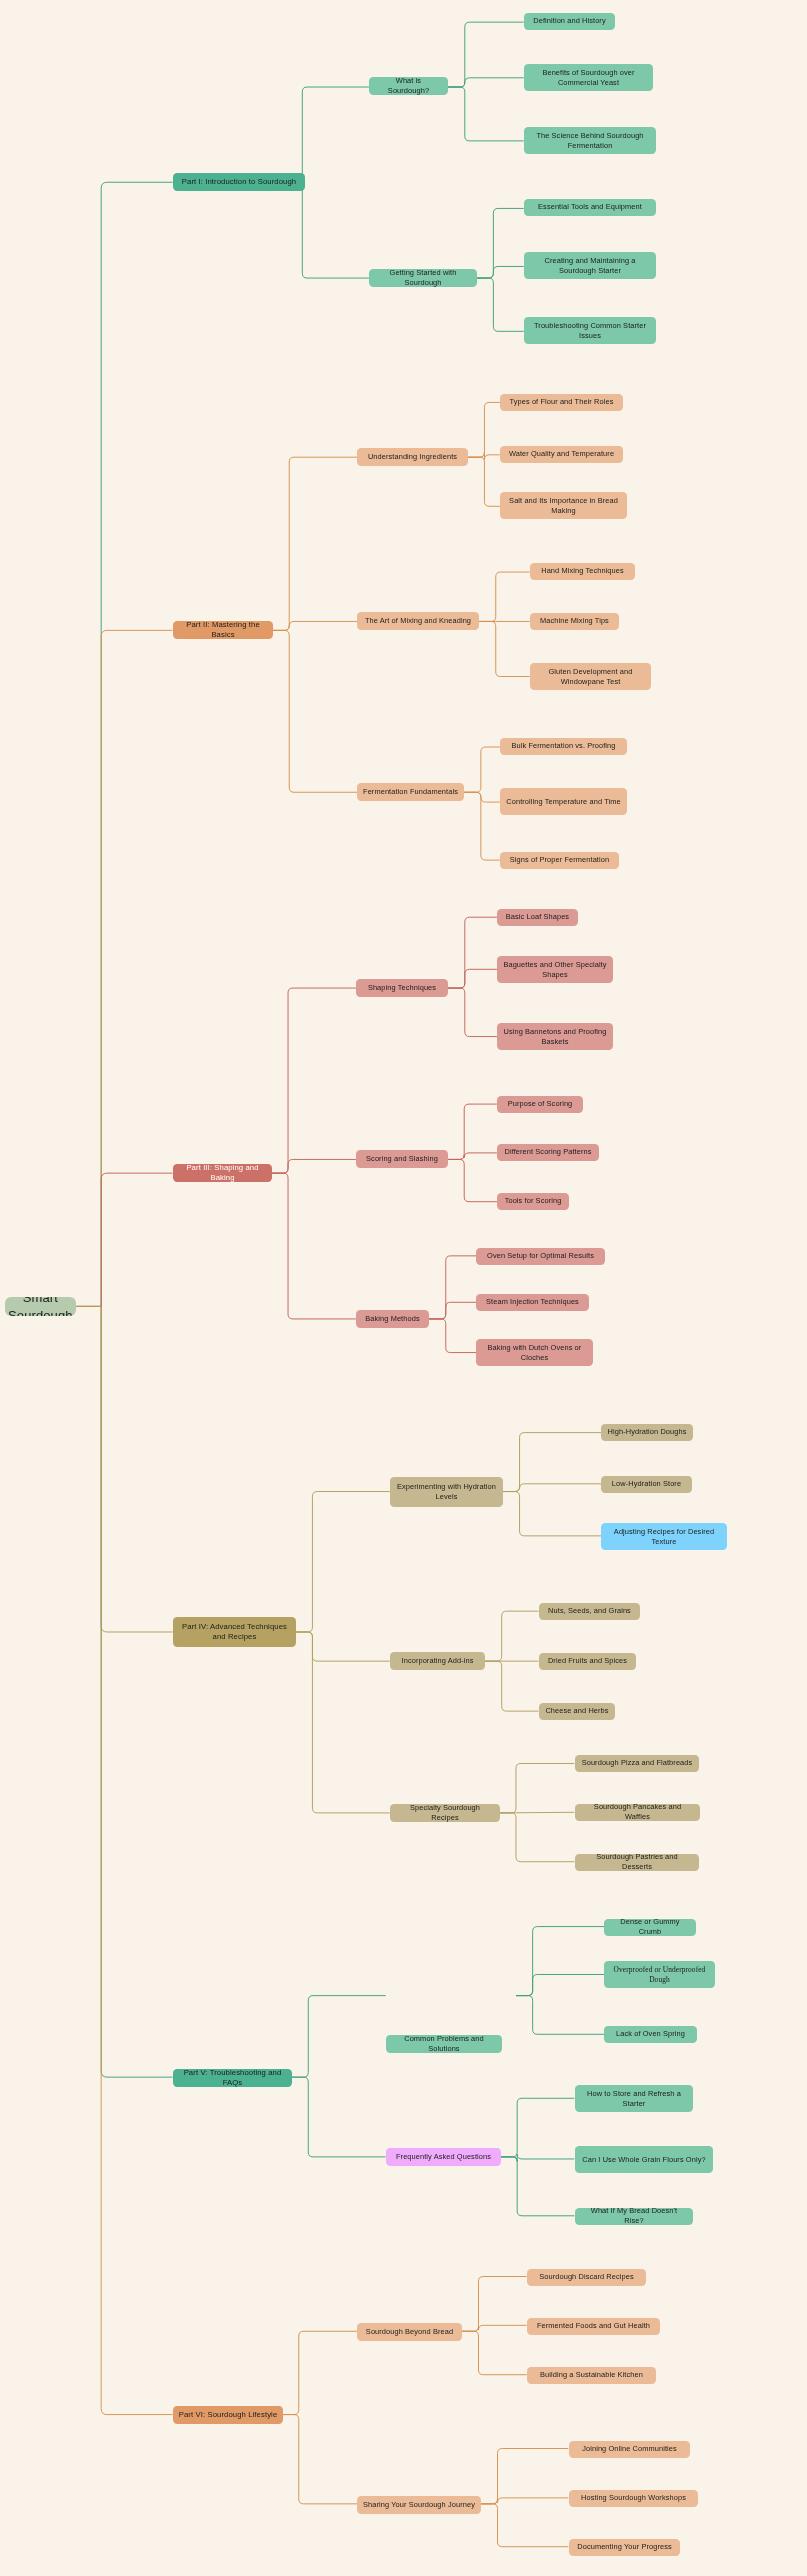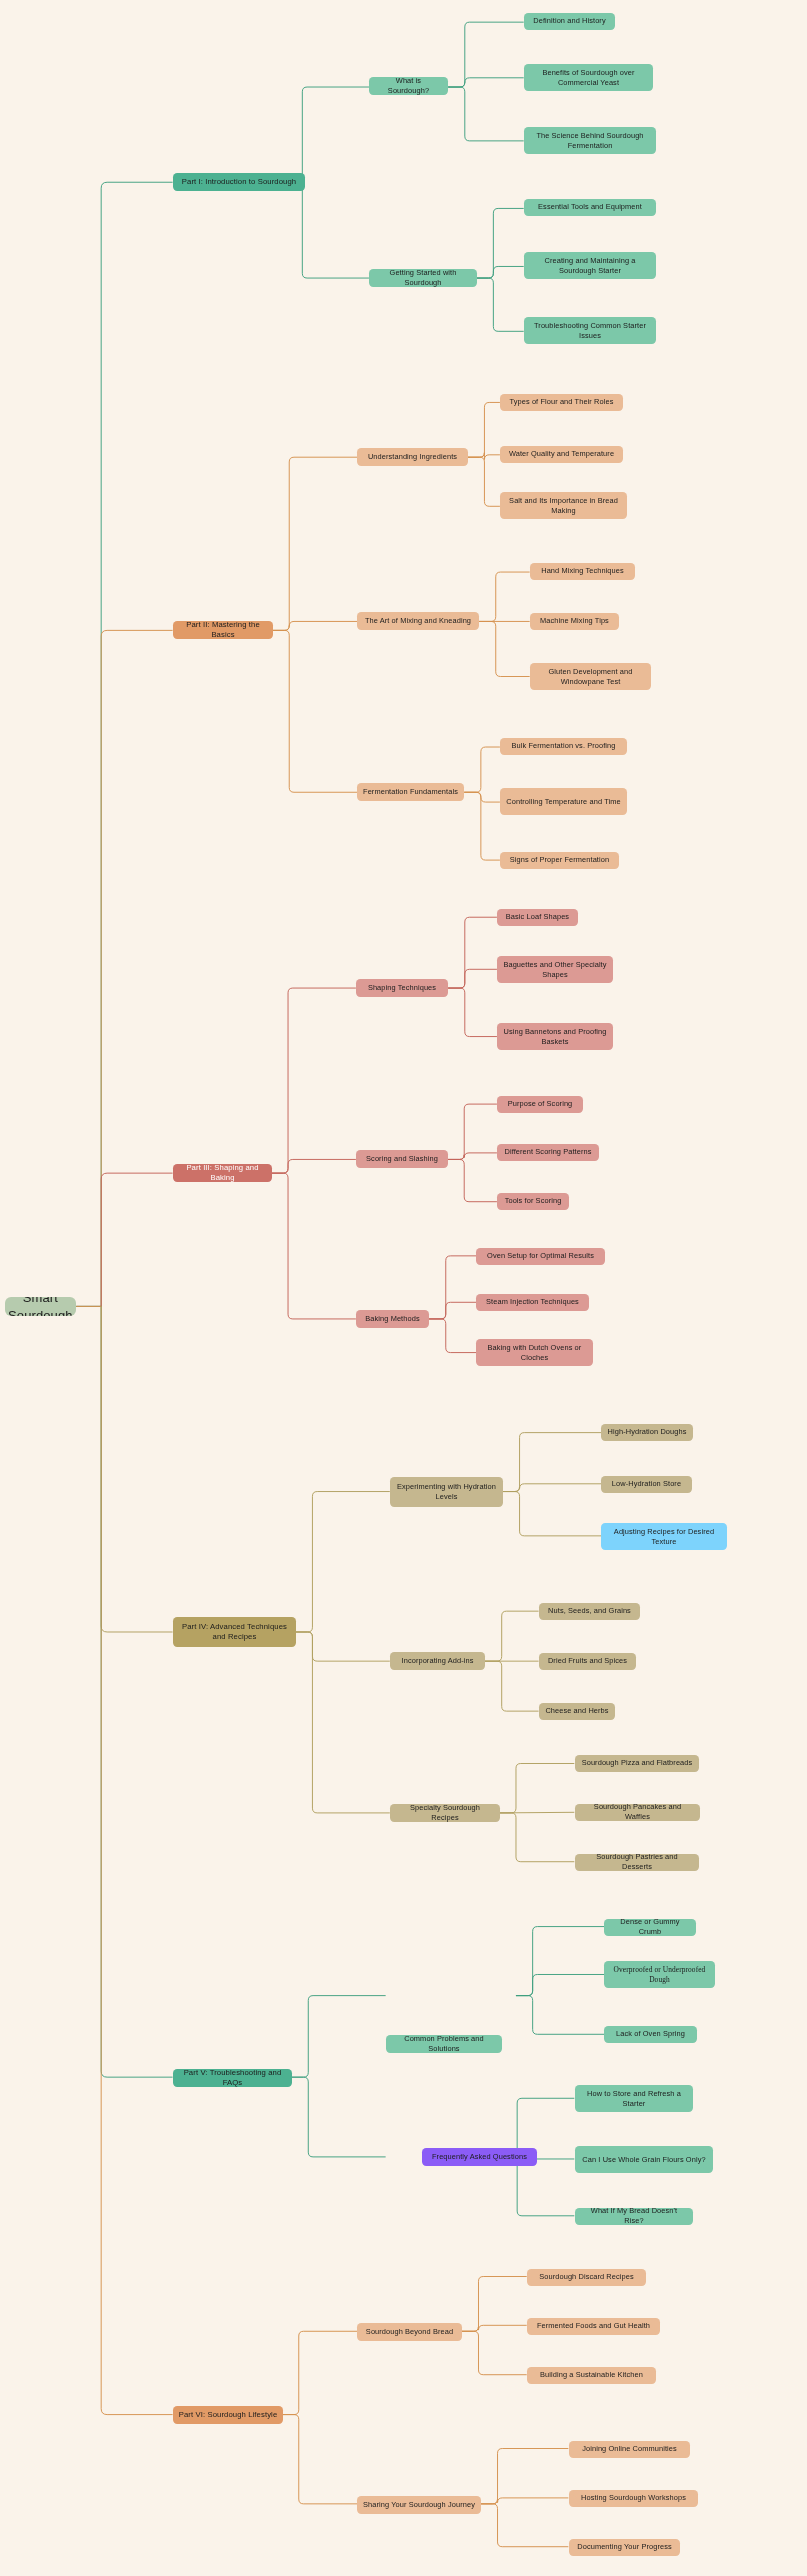--- a/index.html
+++ b/index.html
@@ -167,21 +167,21 @@
       <div class="node l3" style="left: 539px; top: 1703px; width: 76px; height: 16.7px; background: rgb(197, 183, 143); color: rgb(28, 28, 28);">Cheese and Herbs</div>
       <div class="node l2" style="left: 390px; top: 1804px; width: 110px; height: 18px; background: rgb(197, 183, 143); color: rgb(28, 28, 28);">Specialty Sourdough Recipes</div>
       <div class="node l3" style="left: 575px; top: 1755px; width: 124px; height: 16.7px; background: rgb(197, 183, 143); color: rgb(28, 28, 28);">Sourdough Pizza and Flatbreads</div>
       <div class="node l3" style="left: 575px; top: 1804px; width: 125px; height: 16.7px; background: rgb(197, 183, 143); color: rgb(28, 28, 28);">Sourdough Pancakes and Waffles</div>
       <div class="node l3" style="left: 575px; top: 1854px; width: 124px; height: 16.7px; background: rgb(197, 183, 143); color: rgb(28, 28, 28);">Sourdough Pastries and Desserts</div>
       <div class="node l1" style="left: 173px; top: 2069px; width: 119px; height: 18px; background: rgb(76, 177, 145); color: rgb(28, 28, 28);">Part V: Troubleshooting and FAQs</div>
       <div class="node l2" style="left: 386px; top: 1987px; width: 116px; height: 18px; background: rgb(124, 200, 169); color: rgb(28, 28, 28); margin-top: 48px;">Common Problems and Solutions</div>
       <div class="node l3" style="left: 604px; top: 1919px; width: 92px; height: 16.7px; background: rgb(124, 200, 169); color: rgb(28, 28, 28);">Dense or Gummy Crumb</div>
       <div class="node l3" style="left: 604px; top: 1961px; width: 111px; height: 27px; background: rgb(124, 200, 169); color: rgb(28, 28, 28); font-family: Liberation Serif, serif;">Overproofed or Underproofed Dough</div>
       <div class="node l3" style="left: 604px; top: 2026px; width: 93px; height: 16.7px; background: rgb(124, 200, 169); color: rgb(28, 28, 28);">Lack of Oven Spring</div>
-      <div class="node l2" style="left: 386px; top: 2148px; width: 115px; height: 18px; background: #8b5cf6; color: rgb(28, 28, 28); margin-left: 36px;">Frequently Asked Questions</div>
+      <div class="node l2" style="left: 386px; top: 2148px; width: 115px; height: 18px; background: #f0abfc; color: rgb(28, 28, 28);">Frequently Asked Questions</div>
       <div class="node l3" style="left: 575px; top: 2085px; width: 118px; height: 27px; background: rgb(124, 200, 169); color: rgb(28, 28, 28);">How to Store and Refresh a Starter</div>
       <div class="node l3" style="left: 575px; top: 2146px; width: 138px; height: 27px; background: rgb(124, 200, 169); color: rgb(28, 28, 28);">Can I Use Whole Grain Flours Only?</div>
       <div class="node l3" style="left: 575px; top: 2208px; width: 118px; height: 16.7px; background: rgb(124, 200, 169); color: rgb(28, 28, 28);">What If My Bread Doesn't Rise?</div>
       <div class="node l1" style="left: 173px; top: 2406px; width: 110px; height: 18px; background: rgb(225, 154, 102); color: rgb(28, 28, 28);">Part VI: Sourdough Lifestyle</div>
       <div class="node l2" style="left: 357px; top: 2323px; width: 105px; height: 18px; background: rgb(234, 187, 150); color: rgb(28, 28, 28);">Sourdough Beyond Bread</div>
       <div class="node l3" style="left: 527px; top: 2269px; width: 119px; height: 16.7px; background: rgb(234, 187, 150); color: rgb(28, 28, 28);">Sourdough Discard Recipes</div>
       <div class="node l3" style="left: 527px; top: 2318px; width: 133px; height: 16.7px; background: rgb(234, 187, 150); color: rgb(28, 28, 28);">Fermented Foods and Gut Health</div>
       <div class="node l3" style="left: 527px; top: 2367px; width: 129px; height: 16.7px; background: rgb(234, 187, 150); color: rgb(28, 28, 28);">Building a Sustainable Kitchen</div>
       <div class="node l2" style="left: 357px; top: 2496px; width: 124px; height: 18px; background: rgb(234, 187, 150); color: rgb(28, 28, 28);">Sharing Your Sourdough Journey</div>
       <div class="node l3" style="left: 569px; top: 2441px; width: 121px; height: 16.7px; background: rgb(234, 187, 150); color: rgb(28, 28, 28);">Joining Online Communities</div>

